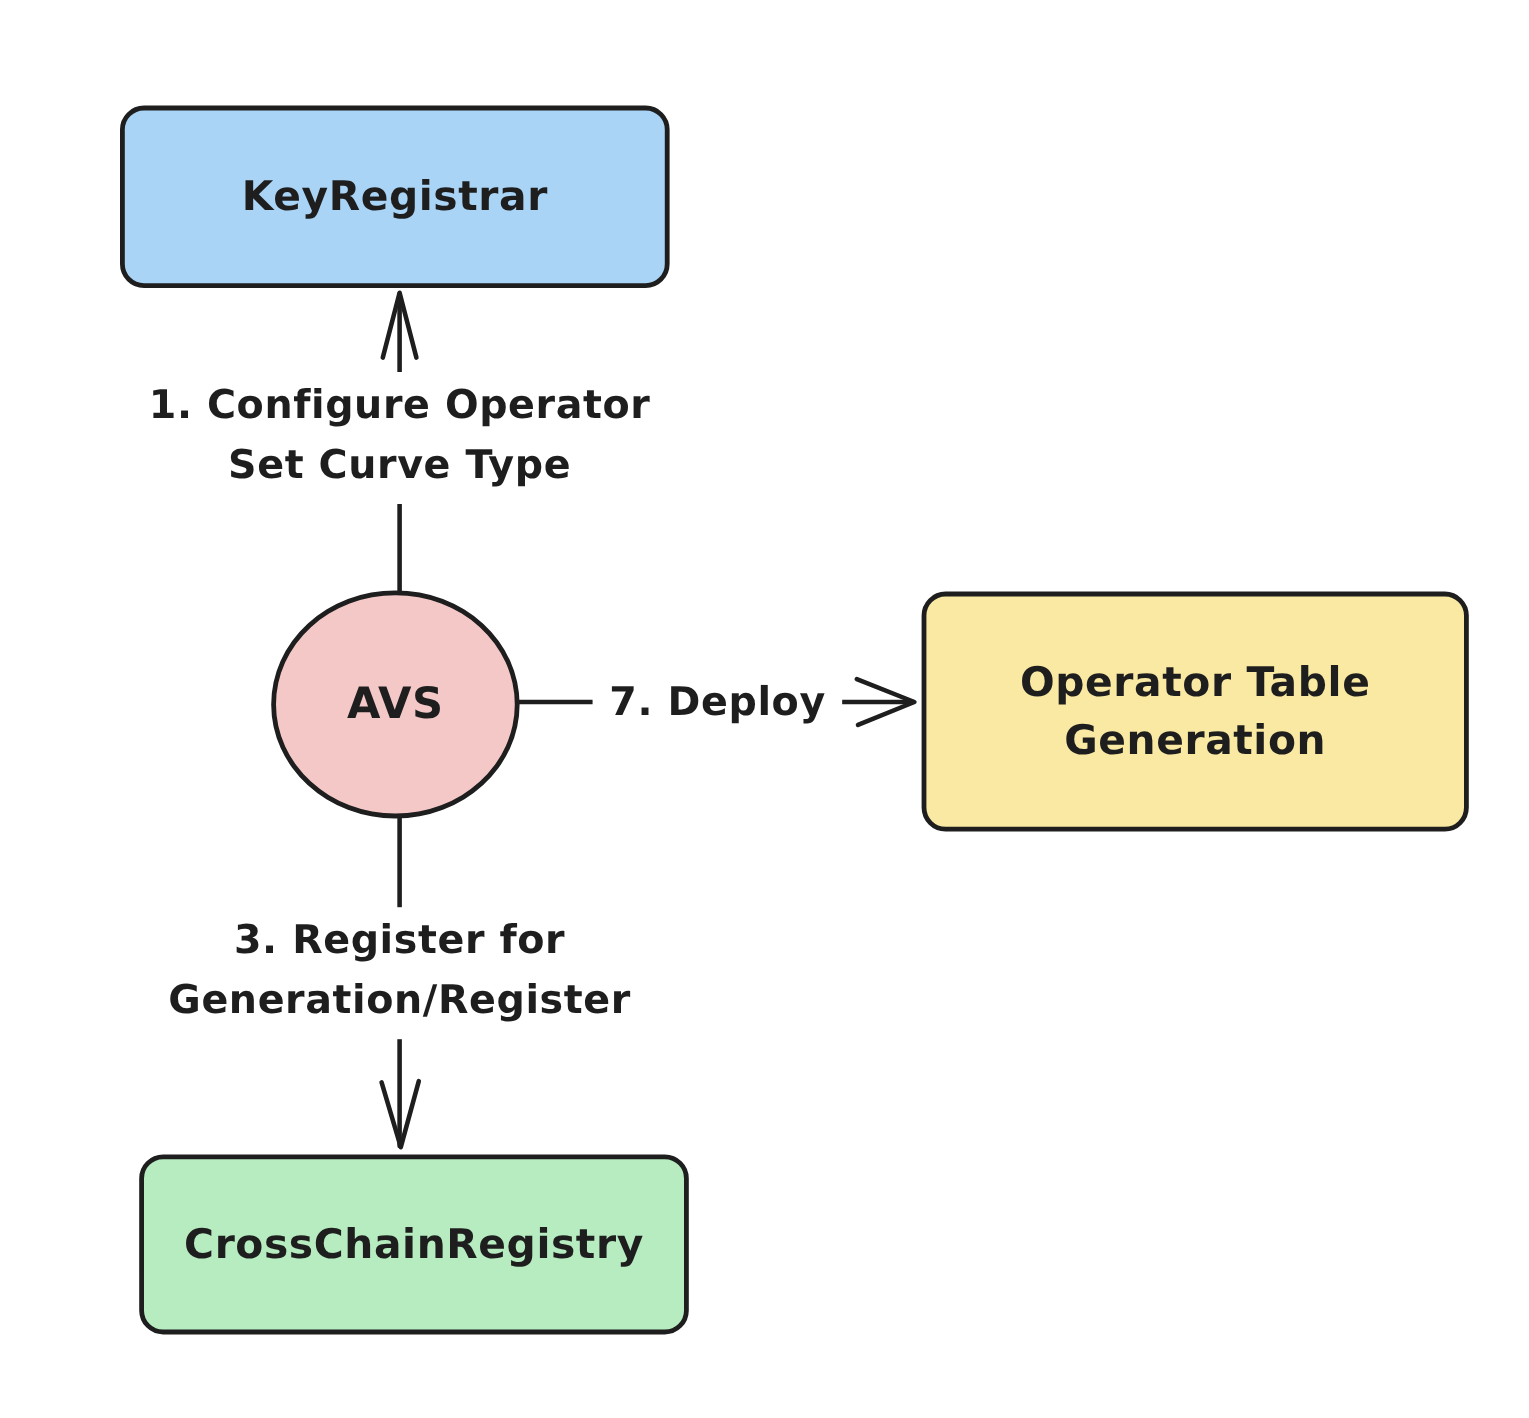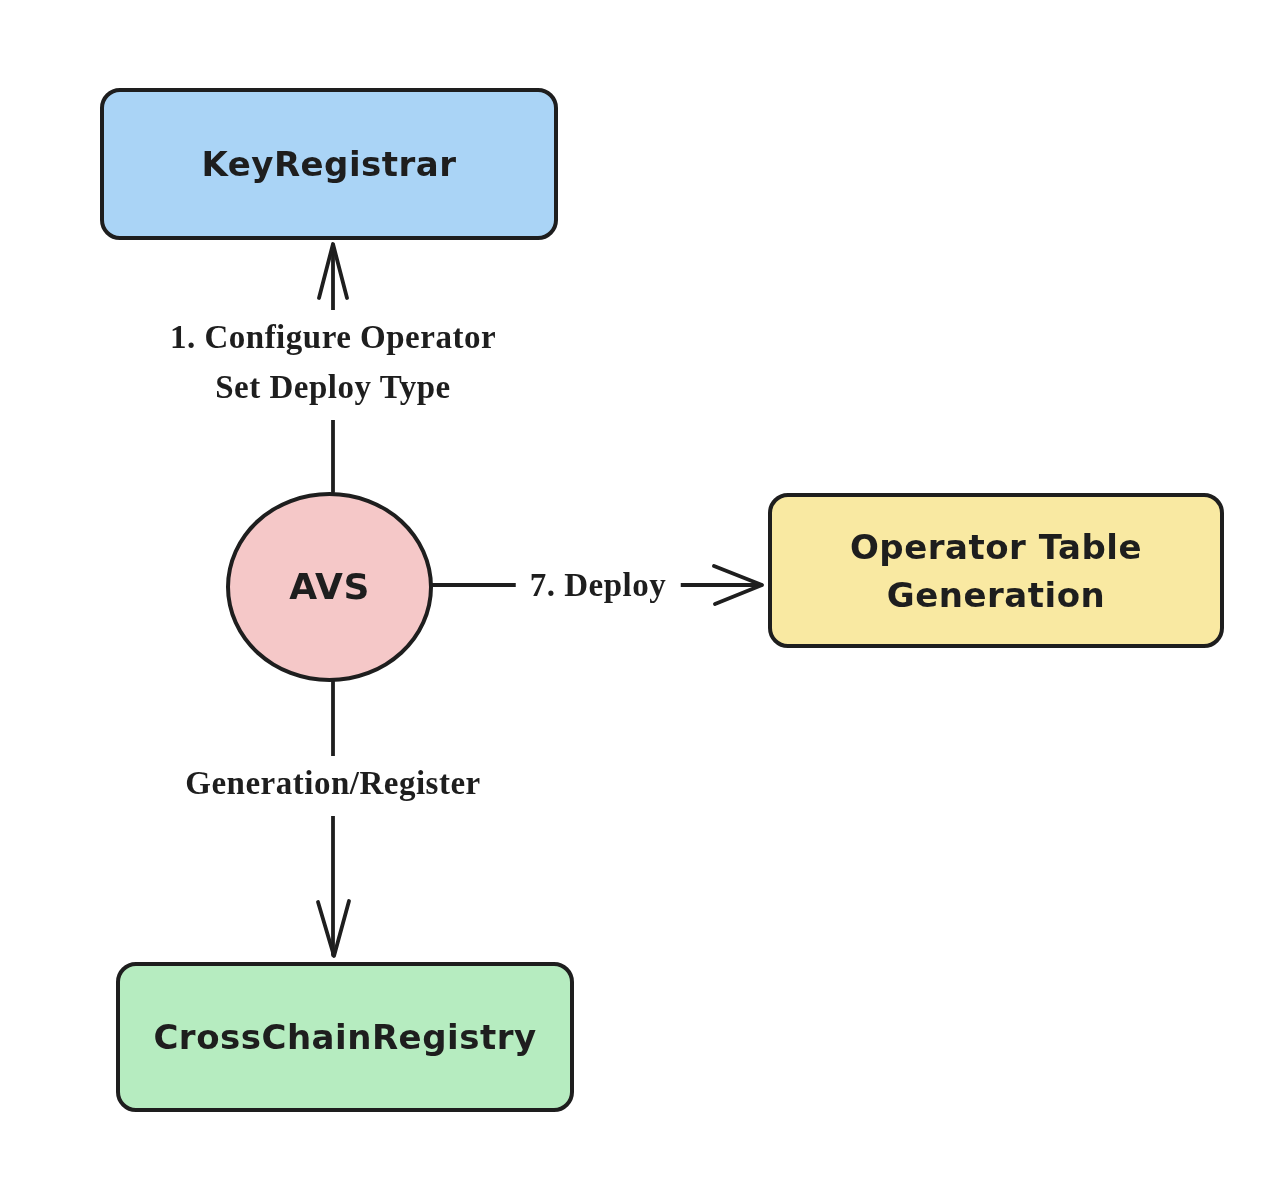--- a/index.html
+++ b/index.html
@@ -35,34 +35,33 @@
     font-size: 34px;
     font-weight: 600;
     letter-spacing: 0.5px;
     line-height: 48px;
   }
   .node--rect { border-radius: 20px; }
   .node--ellipse { border-radius: 50%; }
 
   .node--key-registrar   { left: 100px; top: 88px;  width: 458px; height: 152px; }
   .node--avs             { left: 226px; top: 492px; width: 207px; height: 190px; font-size: 36px; }
-  .node--operator-table  { left: 768px; top: 493px; width: 456px; height: 155px; }
+  .node--operator-table  { left: 768px; top: 493px; width: 456px; height: 200px; }
   .node--cross-chain     { left: 100px; top: 962px; width: 458px; height: 150px; margin-left: 16px; }
 
   .edge-label {
     position: absolute;
     background: #ffffff;
     text-align: center;
     font-size: 33px;
     font-weight: 600;
     letter-spacing: 0.5px;
     line-height: 50px;
     white-space: nowrap;
     padding: 2px 14px 8px 14px;
-    font-family: Liberation Serif, serif;
   }
   .edge-label--configure {
     left: 333px; top: 310px;
     transform: translateX(-50%);
   }
   .edge-label--deploy {
     left: 598px; top: 585px;
     transform: translate(-50%, -50%);
     padding: 6px 14px;
   }
@@ -83,28 +82,29 @@
 
     <line x1="432" y1="585" x2="761" y2="585" stroke-width="3.8" stroke-linecap="round" stroke="#1e1e1e"></line>
     <polyline points="714,566 762,585 715,604" fill="none" stroke-width="3.8" stroke-linecap="round" stroke-linejoin="round" stroke="#1e1e1e"></polyline>
 
     <line x1="333" y1="681" x2="333" y2="955" stroke-width="3.8" stroke-linecap="round" stroke="#1e1e1e"></line>
     <polyline points="318,902 334,956 349,901" fill="none" stroke-width="3.8" stroke-linecap="round" stroke-linejoin="round" stroke="#1e1e1e"></polyline>
   </svg>
 
   <div class="edge-label edge-label--configure">
     <div>1. Configure Operator</div>
-    <div>Set Deploy Type</div>
+    <div>Set Curve Type</div>
   </div>
 
   <div class="edge-label edge-label--deploy">
     <div>7. Deploy</div>
   </div>
 
   <div class="edge-label edge-label--register">
+    <div>3. Register for</div>
     <div>Generation/Register</div>
   </div>
 
   <div class="node node--rect node--key-registrar" style="background-color: rgb(170, 212, 246);">
     <span>KeyRegistrar</span>
   </div>
 
   <div class="node node--ellipse node--avs" style="background-color: rgb(245, 200, 200);">
     <span>AVS</span>
   </div>

